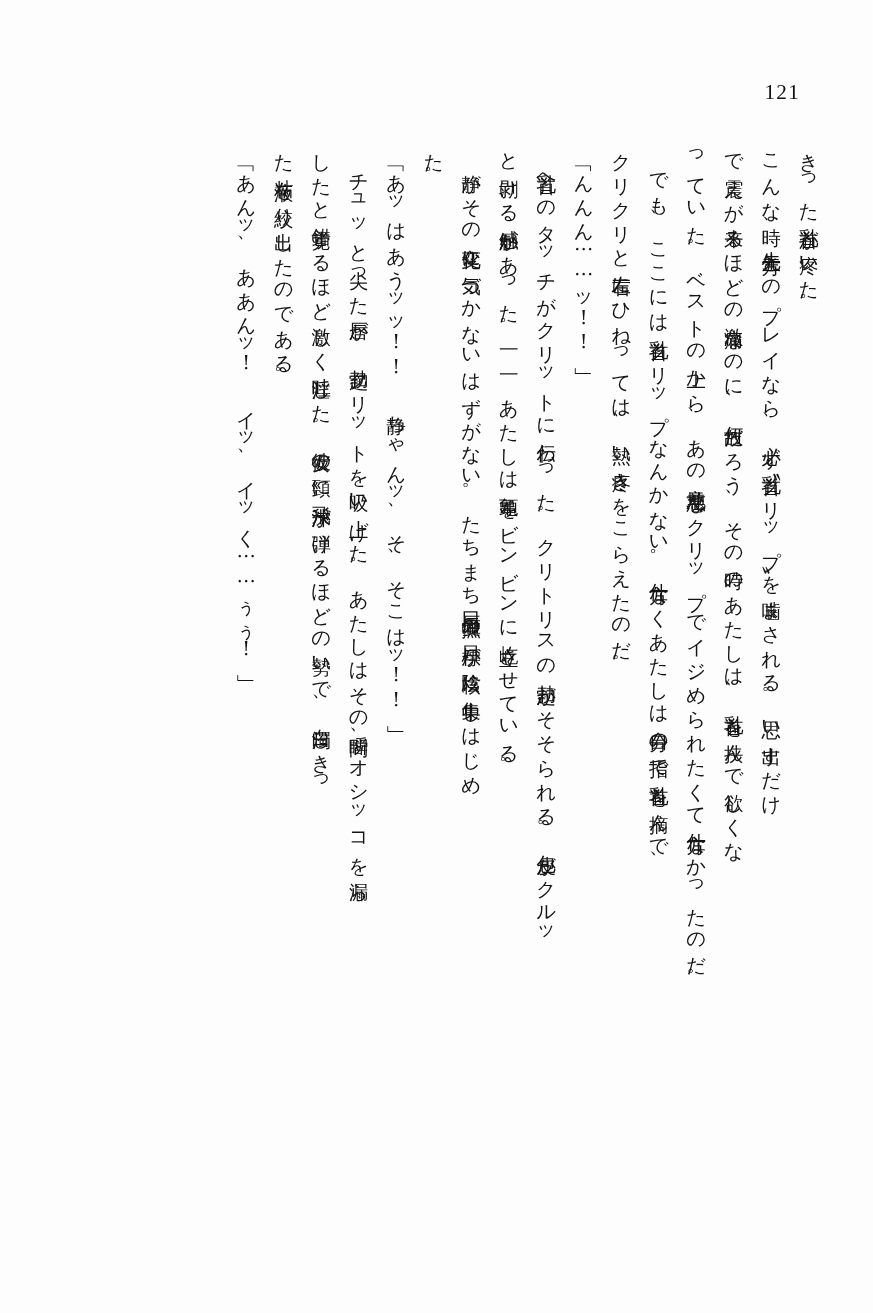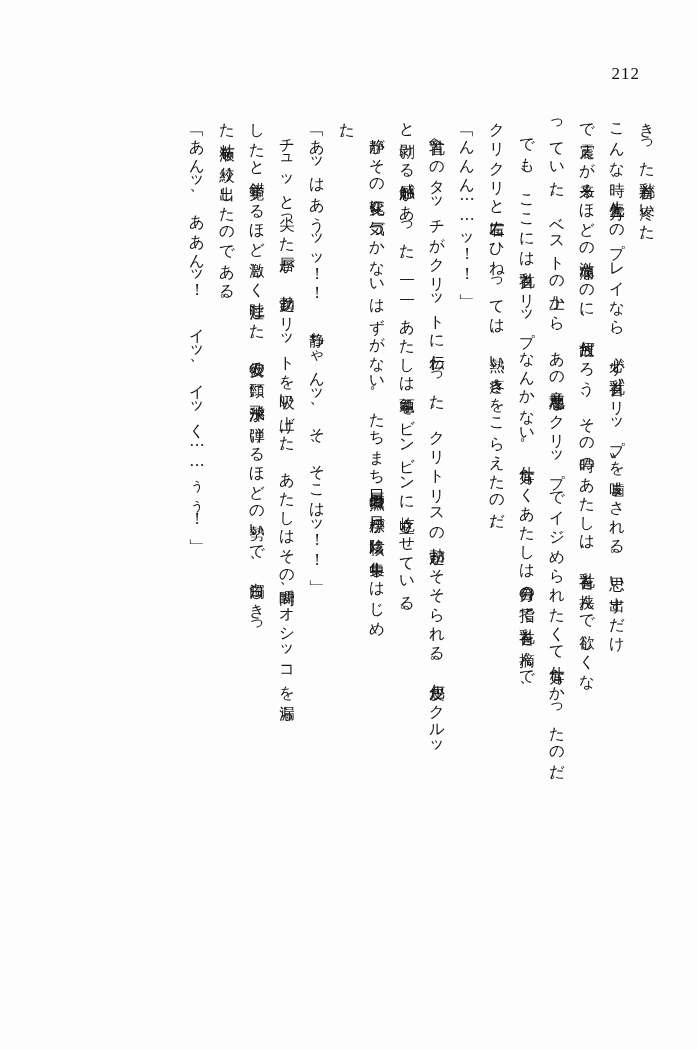--- a/index.html
+++ b/index.html
@@ -56,21 +56,21 @@
   }
   .vline.indent {
     padding-top: 15px;
   }
 </style>
 </head>
 <body>
 
 <div class="page">
 
-  <div class="page-number">212</div>
+  <div class="page-number">121</div>
 
   <div class="text-block" id="body-text">
       <div class="vline">きった乳首が疼いた。</div>
       <div class="vline">こんな時、先生方とのプレイなら、必ず〝乳首クリップ〟を噛まされる。思い出すだけ</div>
       <div class="vline">で震えが来るほどの激痛なのに、何故だろう、その時のあたしは、乳首を挟んで欲しくな</div>
       <div class="vline">っていた。ベストの上から、あの意地悪なクリップでイジめられたくて仕方なかったのだ。</div>
       <div class="vline indent">でも、ここには乳首クリップなんかない。仕方なくあたしは自分の指で乳首を摘んで、</div>
       <div class="vline">クリクリと左右にひねっては、熱い疼きをこらえたのだ。</div>
       <div class="vline indent">「んんん……ッ!!」</div>
       <div class="vline indent">乳首へのタッチがクリットに伝わった。クリトリスの勃起がそそられる。包皮がクルッ</div>

